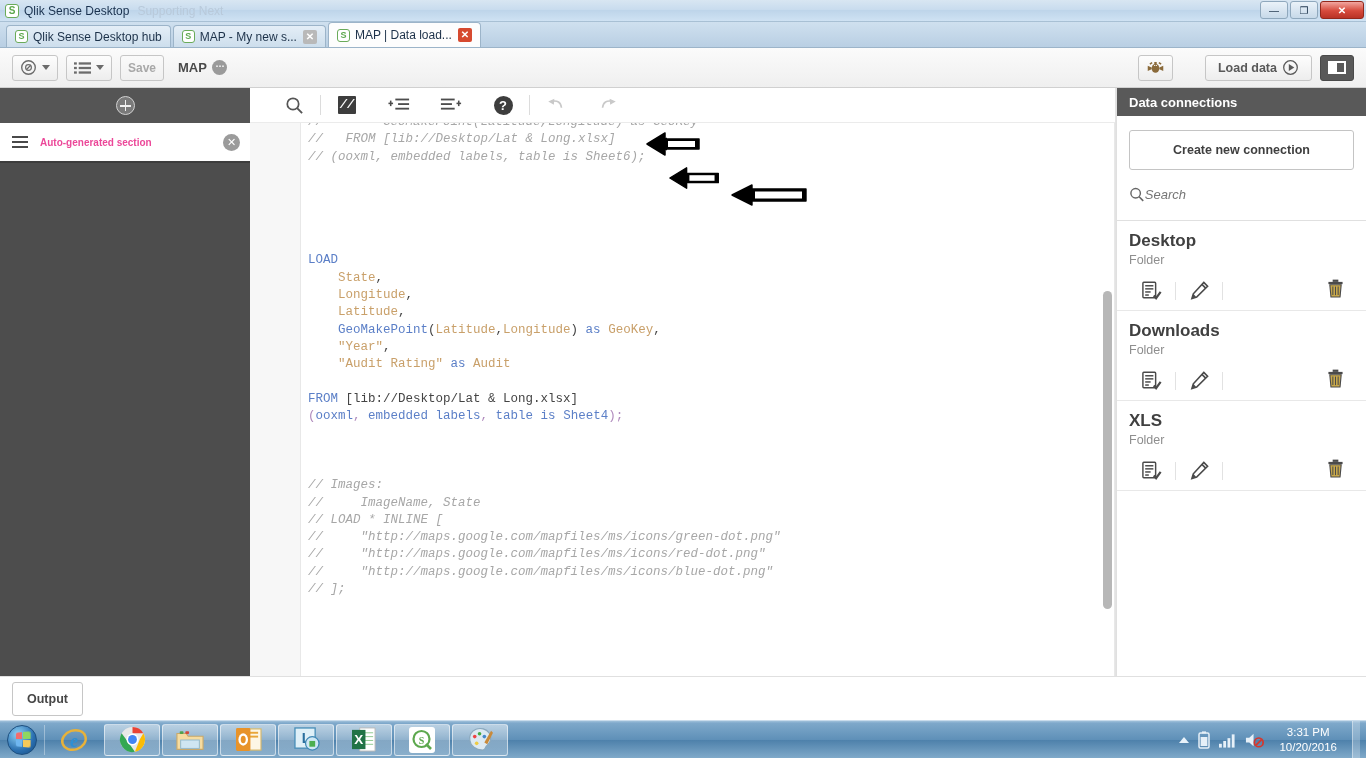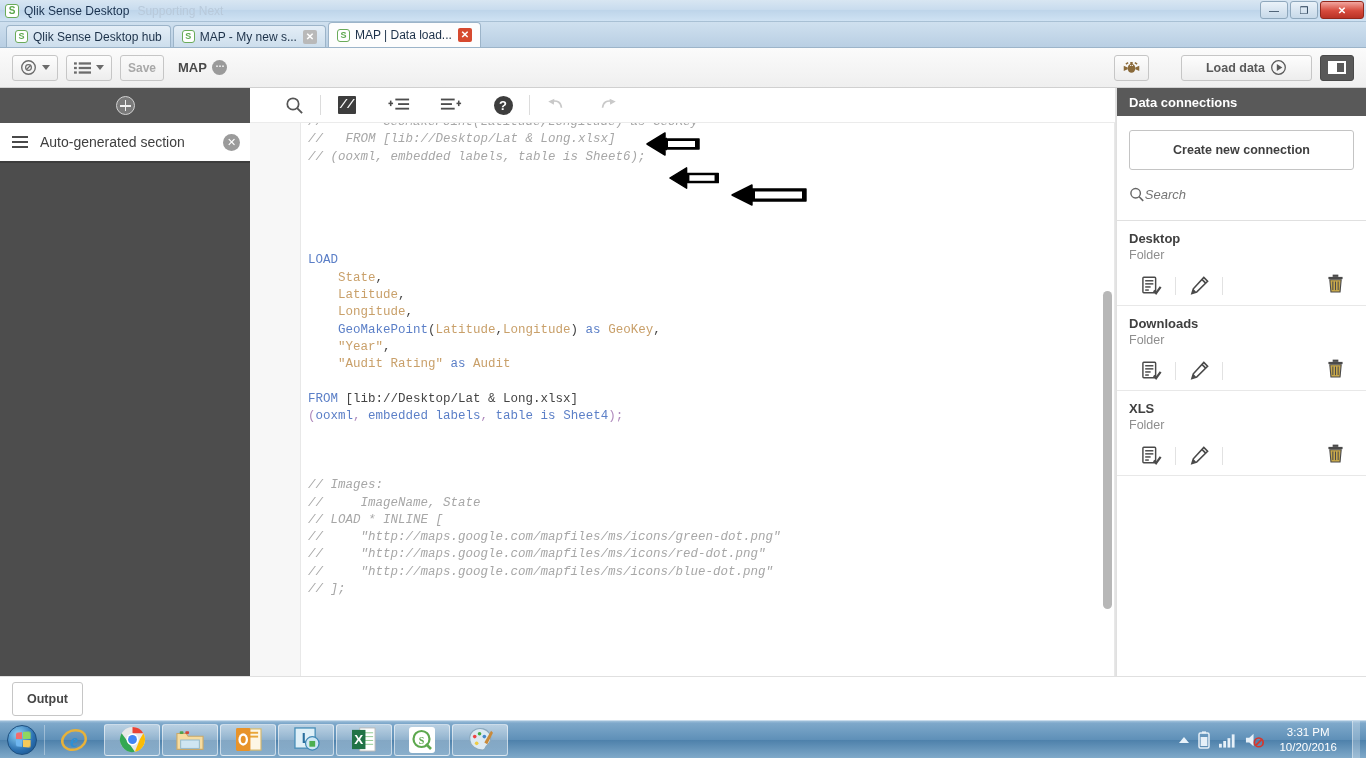--- a/index.html
+++ b/index.html
@@ -137,21 +137,21 @@
     background: #4d4d4d;
   }
   .section-item {
     height: 40px; display: flex; align-items: center;
     background: #fff; color: #333;
     padding: 0 10px 0 12px;
     border-bottom: 2px solid #3d3d3d;
   }
   .burger { width: 16px; display: flex; flex-direction: column; gap: 3px; margin-right: 12px; }
   .burger i { display: block; height: 2px; background: #4a4a4a; }
-  .section-name { flex: 1; font-size: 14px; font-weight: normal; color: #404040; }
+  .section-name { flex: 1; font-size: 10px; font-weight: bold; color: #ec4899; }
   .x-circle {
     width: 17px; height: 17px; border-radius: 50%; background: #9b9b9b;
     color: #fff; font-size: 11px; line-height: 17px; text-align: center;
     font-family: "Liberation Sans", sans-serif;
   }
   .sections-fill { flex: 1; background: #4d4d4d; }
 
   
   .editor { flex: 1; display: flex; flex-direction: column; background: #fff; border-right:1px solid #e3e3e3;}
   .editor-toolbar {
@@ -216,21 +216,21 @@
     display: flex; align-items: center; 
     border-bottom: 0px;
   }
   .dc-search input {
     border: none; outline: none; background: transparent;
     font-size: 13px; font-style: italic; color: #9a9a9a;
     font-family: "Liberation Sans", sans-serif; width: 100%;
   }
   .dc-divider { height: 1px; background: #e0e0e0; }
   .dc-item { padding: 10px 12px 8px 12px; border-bottom: 1px solid #e8e8e8; }
-  .dc-name { font-size: 13px; font-weight: bold; color: #404040; }
+  .dc-name { font-size: 17px; font-weight: bold; color: #404040; }
   .dc-type { font-size: 12.5px; color: #8e8e8e; margin-top: 2px; }
   .dc-actions { display: flex; align-items: center; margin-top: 12px; }
   .dc-act { width: 46px; display: flex; align-items: center; justify-content: center; cursor: pointer; }
   .dc-vsep { width: 1px; height: 18px; background: #e2e2e2; }
   .dc-trash { margin-left: auto; padding-right: 10px; cursor: pointer; }
 
   
   .outputbar {
     height: 44px; background: #fff; display: flex; align-items: center;
     padding-left: 12px; border-top: 1px solid #e0e0e0;
@@ -349,21 +349,21 @@
         <rect x="4.2" y="2.4" width="3.2" height="1.8" transform="rotate(-35 5.8 3.3)"></rect>
         <rect x="14.6" y="2.4" width="3.2" height="1.8" transform="rotate(35 16.2 3.3)"></rect>
       </g>
       <g fill="#fff">
           <rect x="9.4" y="5" width="1.2" height="1.2"></rect>
           <rect x="11.4" y="5" width="1.2" height="1.2"></rect>
         </g>
     </svg>
 
   </div>
-  <div class="tb-btn" style="padding:0 24px;margin-left:24px;">
+  <div class="tb-btn" style="padding:0 12px;margin-left:24px;">
     <span style="font-size:12.5px;">Load data</span>
     <svg width="17" height="17" viewBox="0 0 20 20">
       <circle cx="10" cy="10" r="8" fill="none" stroke="#5a5a5a" stroke-width="1.5"></circle>
       <polygon points="8,6 14.5,10 8,14" fill="#5a5a5a"></polygon>
     </svg>
   </div>
   <div class="tb-btn dark">
     <span class="panel-glyph">
         <i></i>
       </span>
@@ -452,22 +452,22 @@
           <div class="code-line"><span class="ln">12</span><span class="lc"><span class="cm">//        GeoMakePoint(Latitude,Longitude) as GeoKey</span></span></div>
           <div class="code-line"><span class="ln">13</span><span class="lc"><span class="cm">//   FROM [lib://Desktop/Lat &amp; Long.xlsx]</span></span></div>
           <div class="code-line"><span class="ln">14</span><span class="lc"><span class="cm">// (ooxml, embedded labels, table is Sheet6);</span></span></div>
           <div class="code-line"><span class="ln">15</span><span class="lc"></span></div>
           <div class="code-line"><span class="ln">16</span><span class="lc"></span></div>
           <div class="code-line"><span class="ln">17</span><span class="lc"></span></div>
           <div class="code-line"><span class="ln">18</span><span class="lc"></span></div>
           <div class="code-line"><span class="ln">19</span><span class="lc"></span></div>
           <div class="code-line"><span class="ln">20</span><span class="lc"><span class="kw">LOAD</span></span></div>
           <div class="code-line"><span class="ln">21</span><span class="lc"><span class="plain">    </span><span class="id">State</span><span class="plain">,</span></span></div>
+          <div class="code-line"><span class="ln">23</span><span class="lc"><span class="plain">    </span><span class="id">Longitude</span><span class="plain">,</span></span></div>
           <div class="code-line"><span class="ln">22</span><span class="lc"><span class="plain">    </span><span class="id">Latitude</span><span class="plain">,</span></span></div>
-          <div class="code-line"><span class="ln">23</span><span class="lc"><span class="plain">    </span><span class="id">Longitude</span><span class="plain">,</span></span></div>
           <div class="code-line"><span class="ln">24</span><span class="lc"><span class="plain">    </span><span class="fn">GeoMakePoint</span><span class="plain">(</span><span class="id">Latitude</span><span class="plain">,</span><span class="id">Longitude</span><span class="plain">) </span><span class="kw">as</span><span class="plain"> </span><span class="id">GeoKey</span><span class="plain">,</span></span></div>
           <div class="code-line"><span class="ln">25</span><span class="lc"><span class="plain">    </span><span class="st">"Year"</span><span class="plain">,</span></span></div>
           <div class="code-line"><span class="ln">26</span><span class="lc"><span class="plain">    </span><span class="st">"Audit Rating"</span><span class="plain"> </span><span class="kw">as</span><span class="plain"> </span><span class="id">Audit</span></span></div>
           <div class="code-line"><span class="ln">27</span><span class="lc"></span></div>
           <div class="code-line"><span class="ln">28</span><span class="lc"><span class="kw">FROM</span><span class="plain"> [lib://Desktop/Lat &amp; Long.xlsx]</span></span></div>
           <div class="code-line"><span class="ln">29</span><span class="lc"><span class="pn">(</span><span class="kw">ooxml</span><span class="pn">, </span><span class="kw">embedded labels</span><span class="pn">, </span><span class="kw">table is</span><span class="pn"> </span><span class="kw">Sheet4</span><span class="pn">);</span></span></div>
           <div class="code-line"><span class="ln">30</span><span class="lc"></span></div>
           <div class="code-line"><span class="ln">31</span><span class="lc"></span></div>
           <div class="code-line"><span class="ln">32</span><span class="lc"></span></div>
           <div class="code-line"><span class="ln">33</span><span class="lc"><span class="cm">// Images:</span></span></div>

